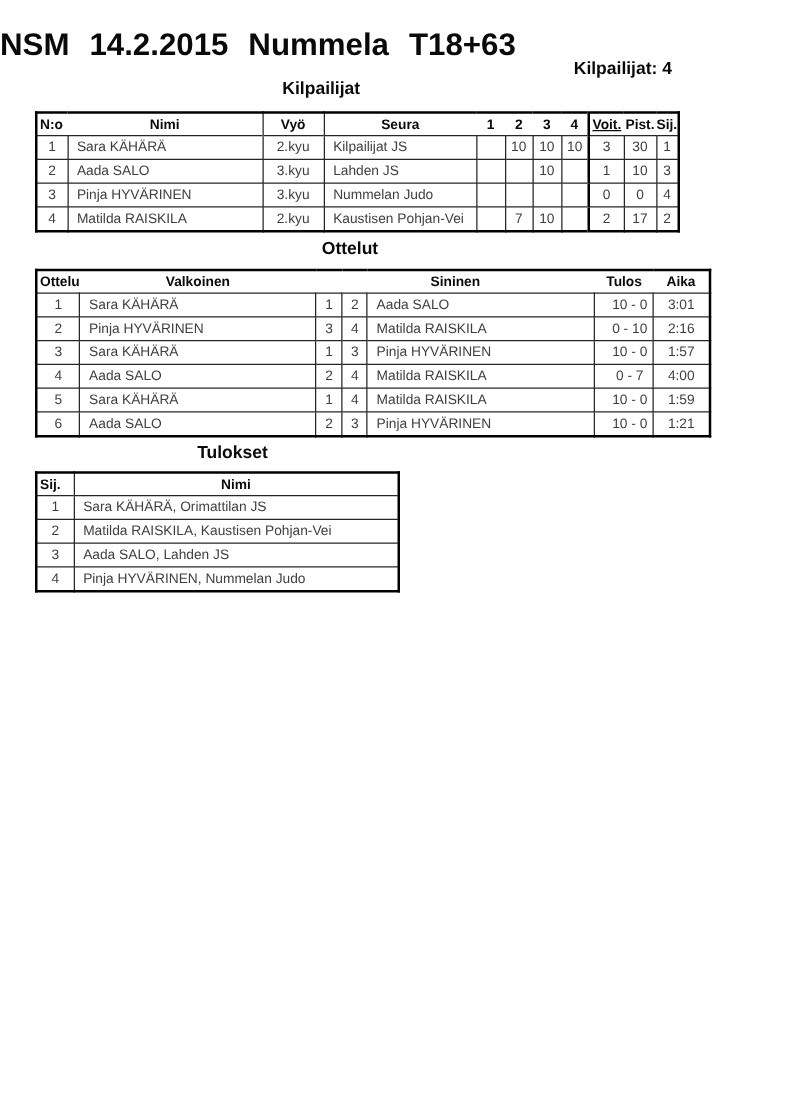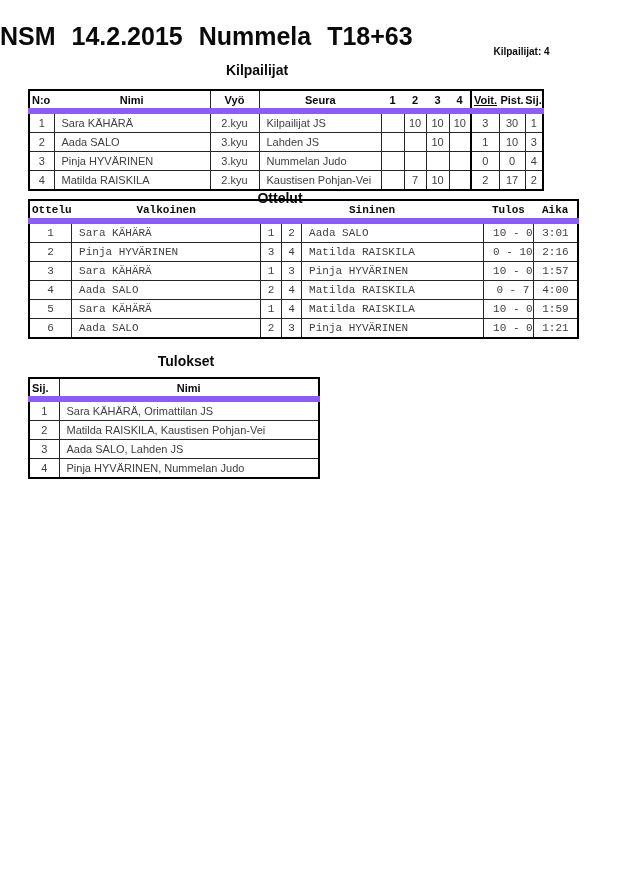--- a/index.html
+++ b/index.html
@@ -11,55 +11,55 @@
     color:#000;
     overflow:hidden;
   }
   .page-title {
     position:absolute; top:22px; left:0; width:562px;
     font-size:25px; font-weight:bold;
     word-spacing:9px;
     color:#0a0a0a;
   }
   .count-label {
-    position:absolute; top:46px; left:445px; width:153px;
-    text-align:center;
-    font-size:10px; font-weight:bold;
+    position:absolute; top:46px; left:459px; width:153px;
+    text-align:left;
+    font-size:14px; font-weight:bold;
     color:#0a0a0a;
   }
   .section-heading {
     position:absolute;
     font-size:14px; font-weight:bold;
     transform:translateX(-50%);
     white-space:nowrap;
     color:#0a0a0a;
   }
   #h-kilpailijat { top:62px;  left:257px; }
   #h-ottelut     { top:190px; left:280px; }
   #h-tulokset    { top:353px; left:186px; }
 
   table {
     position:absolute;
     border-collapse:collapse;
     table-layout:fixed;
     border:2px solid #000;
   }
   #t-kilpailijat { top:89px;  left:28px; }
-  #t-ottelut     { top:199px; left:28px;font-family:Liberation Mono, monospace; }
+  #t-ottelut     { top:215px; left:28px; }
   #t-tulokset    { top:377px; left:28px; }
 
   th {
     border:none;
     font-size:11px; font-weight:bold;
     height:17px; padding:0;
     text-align:center;
     white-space:nowrap; overflow:hidden;
     color:#0a0a0a;
   }
-  thead tr { border-bottom:6px solid #8b5cf6; }
+  thead tr { border-bottom:1px solid #8b5cf6; }
   td {
     border:1px solid #262626;
     font-size:11px; font-weight:normal;
     height:18px; padding:0;
     text-align:center;
     white-space:nowrap; overflow:hidden;
     color:#3f3f3f;
     line-height:18px;
   }
   th.hleft { text-align:left; padding-left:2px; }

